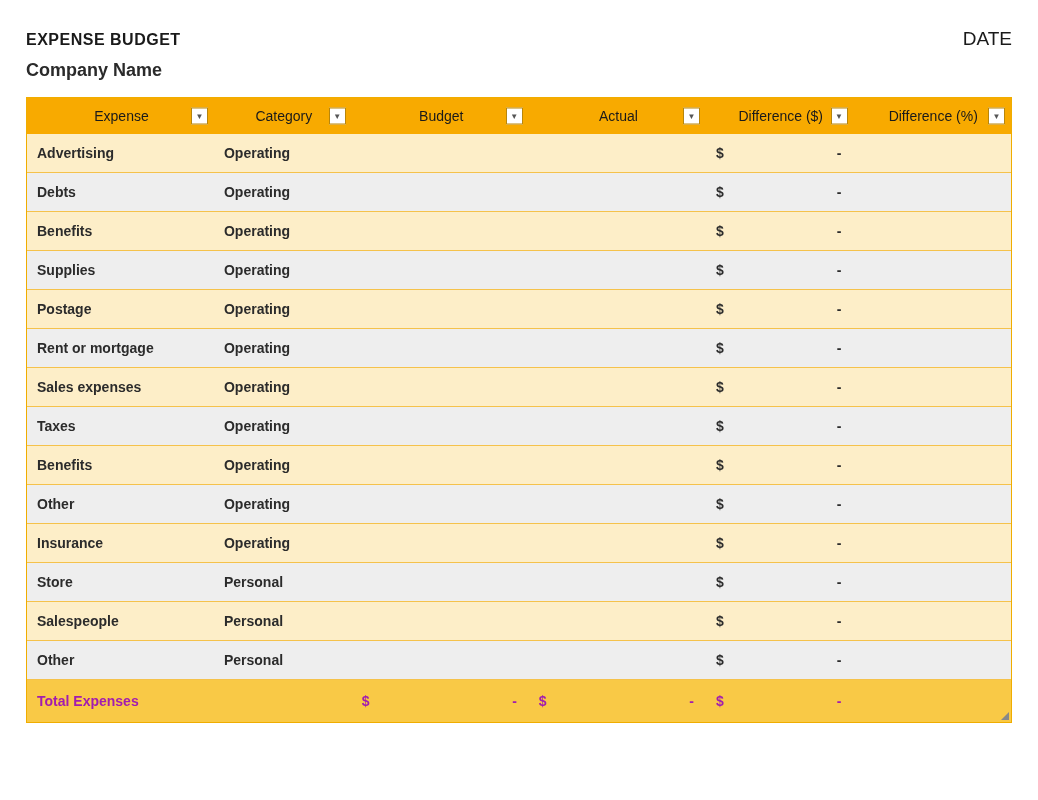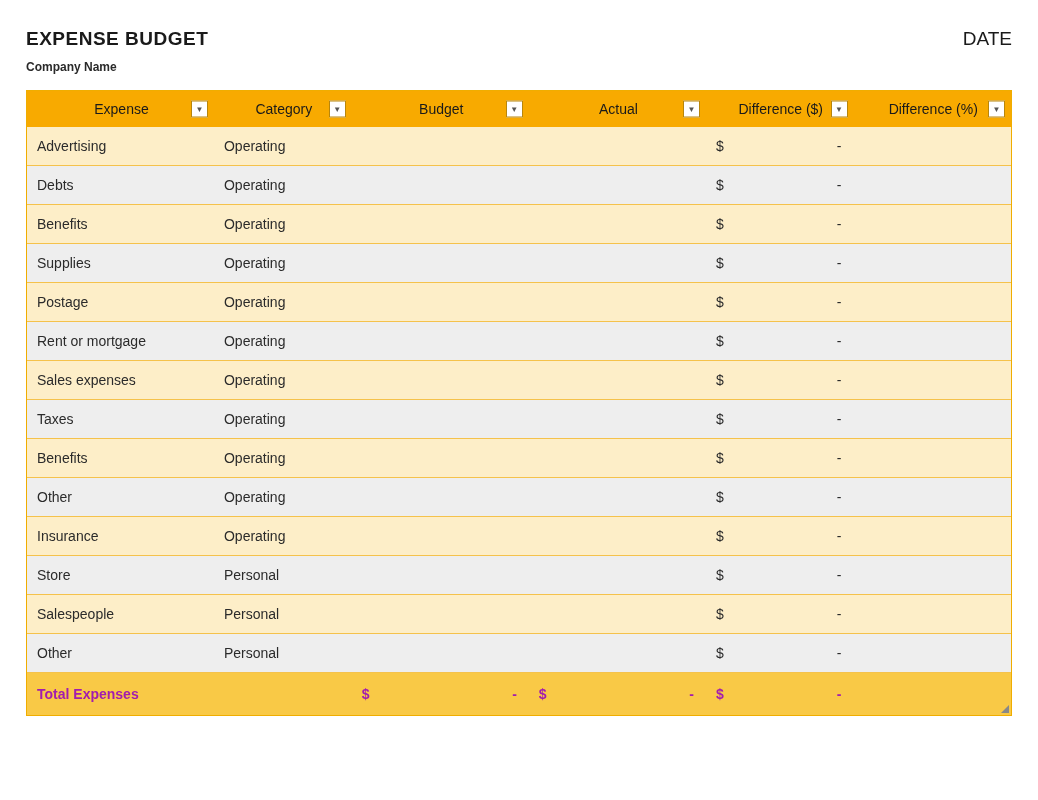--- a/index.html
+++ b/index.html
@@ -14,33 +14,33 @@
   .page {
     width: 1038px;
     padding: 28px 26px 20px 26px;
   }
   .titlebar {
     display: flex;
     justify-content: space-between;
     align-items: baseline;
   }
   .title {
-    font-size: 19px;
+    font-size: 16px;
     font-weight: 900;
     letter-spacing: 0.5px;
     color: #1a1a1a;
   }
   .date {
     font-size: 19px;
     font-weight: 400;
     color: #1a1a1a;
   }
   .subtitle {
     margin-top: 10px;
-    font-size: 12px;
+    font-size: 18px;
     font-weight: 700;
     color: #2a2a2a;
   }
   .table-wrap {
     margin-top: 16px;
     border: 1px solid #f0ad00;
     position: relative;
   }
   table {
     width: 100%;
@@ -78,21 +78,21 @@
   }
   tbody td {
     padding: 11px 10px;
     font-size: 14px;
     color: #2b2b2b;
     white-space: nowrap;
     overflow: hidden;
   }
   tbody tr.odd  { background: #fdeec8; }
   tbody tr.even { background: #eeeeee; margin-left: 24px; }
-  tbody tr { border-bottom: 1px solid #f5c24b; }
+  tbody tr { border-bottom: 1px solid #f5c24b; font-weight: bold; }
   tfoot tr {
     background: #f9c946;
   }
   tfoot td {
     padding: 13px 10px;
     font-weight: 700;
     font-size: 14px;
     color: #a21caf;
     white-space: nowrap;
   }

